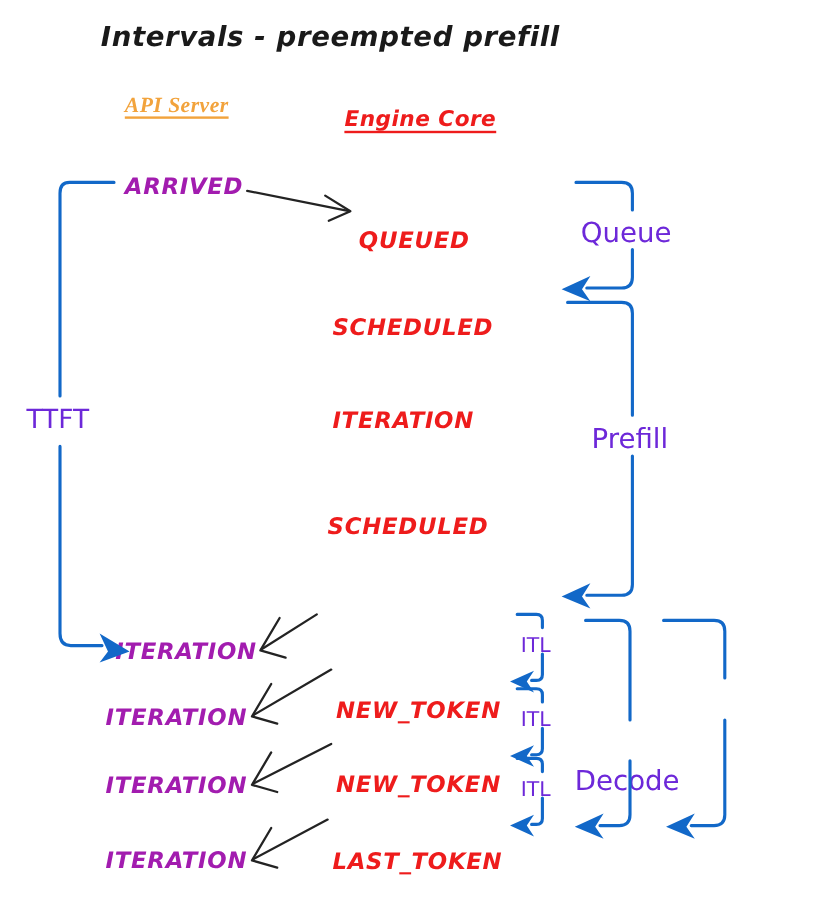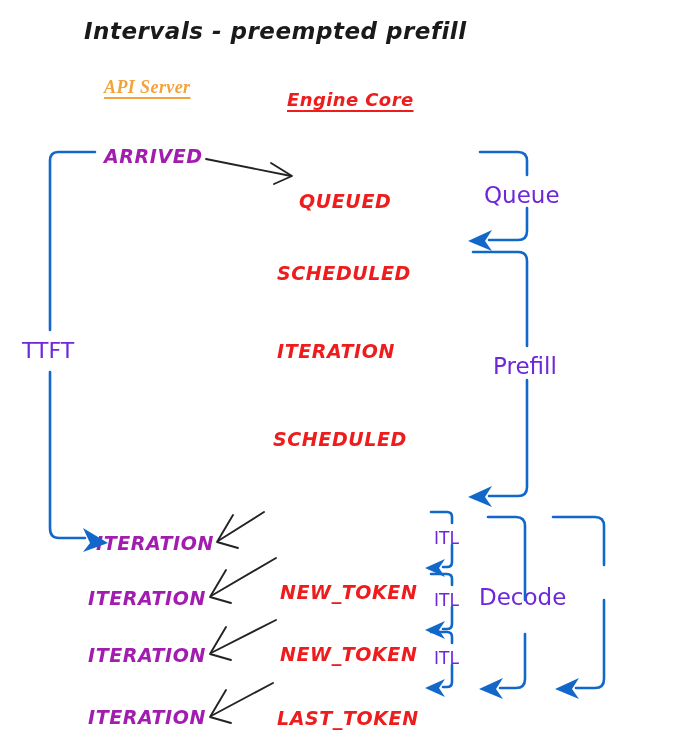--- a/index.html
+++ b/index.html
@@ -106,21 +106,21 @@
   <div class="hand state red" style="left:277px; top:230px;">SCHEDULED</div>
   <div class="hand state red" style="left:277px; top:308px;">ITERATION</div>
   <div class="hand state red" style="left:273px; top:396px;">SCHEDULED</div>
   <div class="hand state red" style="left:280px; top:549px;">NEW_TOKEN</div>
   <div class="hand state red" style="left:280px; top:611px;">NEW_TOKEN</div>
   <div class="hand state red" style="left:277px; top:675px;text-align:center;">LAST_TOKEN</div>
 
   <div class="blue-label lbl-ttft" style="left:22px; top:338px;">TTFT</div>
   <div class="blue-label lbl-big" style="left:484px; top:182px;">Queue</div>
   <div class="blue-label lbl-big" style="left:493px; top:353px;">Prefill</div>
-  <div class="blue-label lbl-big" style="left:479px; top:584px;">Decode</div>
+  <div class="blue-label lbl-big" style="left:479px; top:638px;">Decode</div>
 
   <div class="blue-label lbl-itl" style="left:434px; top:528px;">ITL</div>
   <div class="blue-label lbl-itl" style="left:434px; top:590px;">ITL</div>
   <div class="blue-label lbl-itl" style="left:434px; top:648px;">ITL</div>
 
   <svg class="overlay" viewBox="0 0 679 750">
 
     <g>
       <path class="blk-stroke" d="M206,159 L291,176"></path>
       <path class="blk-stroke" d="M271,163 L292,176 L274,184"></path>

